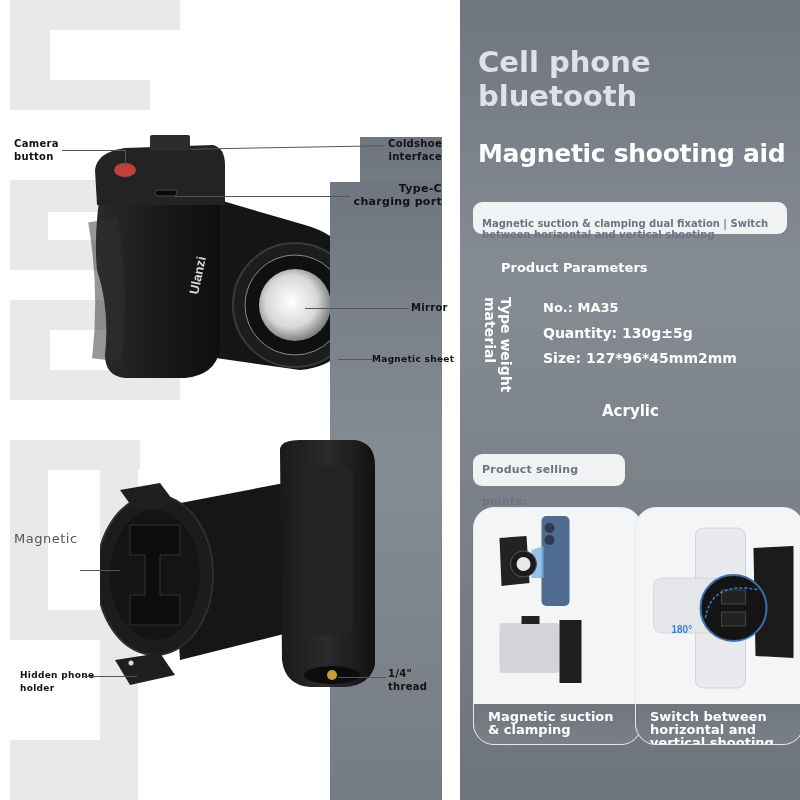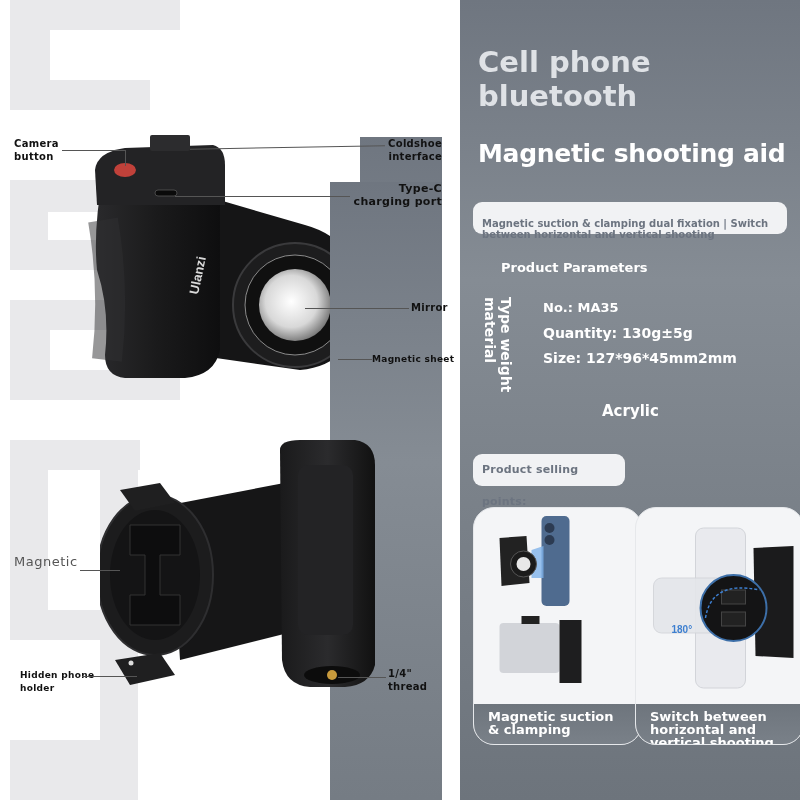--- a/index.html
+++ b/index.html
@@ -132,21 +132,21 @@
 
     <path d="M15 225 L60 218 L75 240 L30 250 Z" fill="#1f1f20"></path>
     <circle cx="31" cy="228" r="2.5" fill="#ddd"></circle>
 
     <path d="M180 15 Q180 5 200 5 L255 5 Q275 8 275 30 L275 230 Q270 250 245 252 L210 252 Q185 250 182 225 Z" fill="url(#gGrip2)"></path>
     <rect x="198" y="30" width="55" height="170" rx="10" fill="#232325"></rect>
     <ellipse cx="232" cy="240" rx="28" ry="9" fill="#0c0c0c"></ellipse>
     <circle cx="232" cy="240" r="5" fill="#c89a3c"></circle>
   </svg>
 
-  <div class="label light" style="left:14px; top:555px;">Magnetic</div>
+  <div class="label light" style="left:14px; top:532px;">Magnetic</div>
   <div class="leader" style="left:80px; top:570px; width:40px;"></div>
 
   <div class="label" style="left:14px; top:669px; font-size:9px;margin-left:6px;">
     <div>Hidden phone</div>
       <div>holder</div>
   </div>
   <div class="leader" style="left:82px; top:676px; width:55px;"></div>
 
   <div class="label" style="left:388px; top:667px;">
     <div>1/4"</div>

